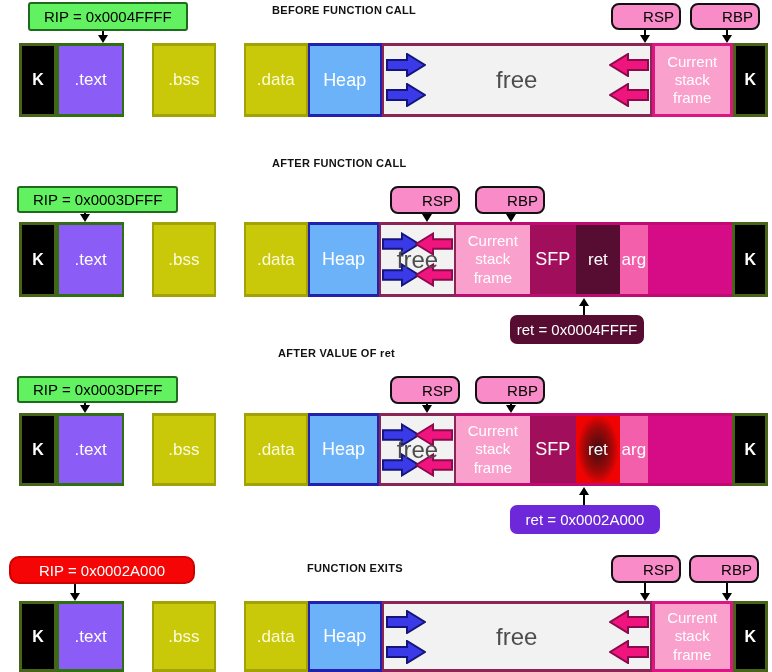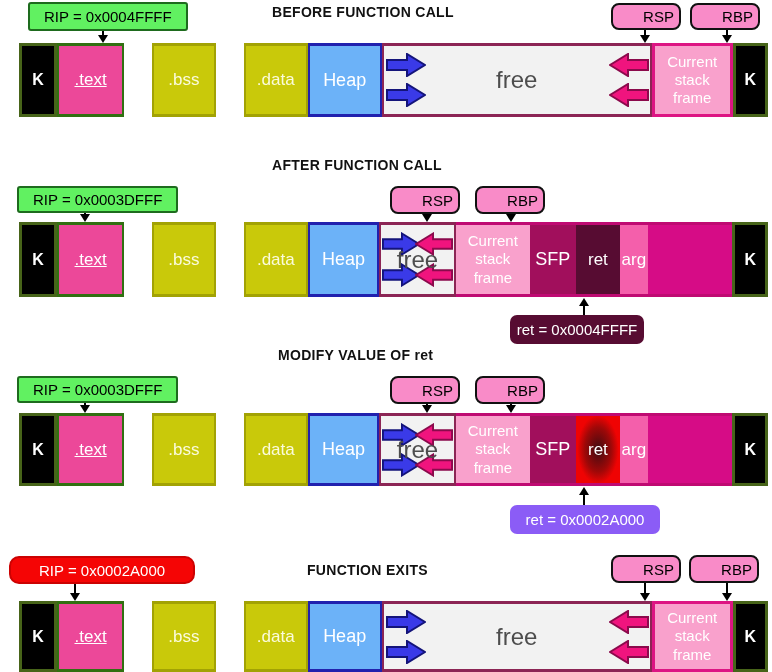--- a/index.html
+++ b/index.html
@@ -1,52 +1,52 @@
 <!DOCTYPE html>
 <html><head>
 <meta charset="utf-8">
 <style>
   html,body{margin:0;padding:0;}
   body{
     width:772px;height:672px;position:relative;overflow:hidden;background:#ffffff;
     font-family:"Liberation Sans", sans-serif;
   }
   .title{
-    position:absolute;font-size:14px;font-weight:bold;color:#111;letter-spacing:.3px;
+    position:absolute;font-size:11px;font-weight:bold;color:#111;letter-spacing:.3px;
     white-space:nowrap;
   }
   
   .tag{
     position:absolute;display:flex;align-items:center;justify-content:center;
     font-size:15px;white-space:nowrap;box-sizing:border-box;
   }
   .tag.rip-green{background:#61F161;border:2px solid #1E6B1E;border-radius:3px;color:#000;}
   .tag.rip-red{background:#F50505;border:2px solid #CC0202;border-radius:10px;color:#fff;}
   .tag.reg{background:#F98BC8;border:2px solid #111;border-radius:8px;color:#000;width:70px;padding-left:25px;}
   .tag.ret-dark{background:#570C32;border-radius:7px;color:#fff;}
-  .tag.ret-red{background:#8b5cf6;border-radius:7px;color:#fff;}
+  .tag.ret-red{background:#6d28d9;border-radius:7px;color:#fff;}
   
   .varrow{position:absolute;width:10px;}
   .varrow::before{content:'';position:absolute;left:4px;width:2px;background:#000;}
   .varrow.down::before{top:0;height:calc(var(--h) - 7px);}
   .varrow.down::after{content:'';position:absolute;left:0;top:calc(var(--h) - 8px);
     width:0;height:0;border-left:5px solid transparent;border-right:5px solid transparent;
     border-top:8px solid #000;}
   .varrow.up::before{top:7px;height:calc(var(--h) - 7px);}
   .varrow.up::after{content:'';position:absolute;left:0;top:0;
     width:0;height:0;border-left:5px solid transparent;border-right:5px solid transparent;
     border-bottom:8px solid #000;}
   
   .bar{position:absolute;left:19px;width:749px;display:flex;}
   .seg{
     box-sizing:border-box;display:flex;align-items:center;justify-content:center;
     color:#fff;font-size:17px;text-align:center;position:relative;
   }
   .seg.kseg{background:#000;border:3px solid #476419;font-weight:bold;font-size:16px;}
-  .seg.text{background:#ec4899;border:3px solid #317011;border-width:3px 2px;text-decoration:underline;}
+  .seg.text{background:#8b5cf6;border:3px solid #317011;border-width:3px 2px;}
   .seg.olive{background:#C9C90A;border:3px solid #A2A204;border-width:3px 2px;color:#FBFBDC;margin-left:28px;}
   .seg.heap{background:#6CB2F8;border:3px solid #2121AE;border-width:3px 2px;font-size:18px;}
   .seg.free{background:#F2F2F2;border:3px solid #8C2555;border-width:3px 2px;}
   .seg.free .free-text{color:#4D4D4D;font-size:24px;position:relative;z-index:2;}
   .seg.stack{background:#F9A1CC;border:3px solid #DD1583;font-size:15px;line-height:1.22;}
   .sg{border-top:3px solid #BF0A72;border-bottom:3px solid #BF0A72;}
   .sg.cur{background:#F9A1CC;font-size:15px;line-height:1.22;}
   .sg.sfp{background:#A10F5C;font-size:18px;}
   .sg.ret{background:#570C32;}
   .sg.ret.hot{background:radial-gradient(ellipse 55% 60% at center,#3F0C12 0%,#9E0808 55%,#EF0303 85%);}
@@ -127,21 +127,21 @@
   <div class="seg sg sfp" style="width:50px">SFP</div>
   <div class="seg sg ret" style="width:48px">ret</div>
   <div class="seg sg arg" style="width:30px">arg</div>
   <div class="seg sg prev" style="width:92px"></div>
   <div class="seg kseg" style="width:38px">K</div>
 </div>
 
 <div class="varrow up" style="left:579px;top:298px;--h:17px"></div>
 <div class="tag ret-dark" style="left:510px;top:315px;width:134px;height:29px">ret = 0x0004FFFF</div>
 
-<div class="title" style="left:278px;top:347px">MODIFY VALUE OF ret</div>
+<div class="title" style="left:278px;top:347px">AFTER VALUE OF ret</div>
 
 <div class="tag rip-green" style="left:17px;top:376px;height:27px;padding:0 14px">RIP = 0x0003DFFF</div>
 <div class="varrow down" style="left:80px;top:403px;--h:10px"></div>
 
 <div class="tag reg" style="left:390px;top:376px;height:28px">RSP</div>
 <div class="varrow down" style="left:422px;top:404px;--h:9px"></div>
 <div class="tag reg" style="left:475px;top:376px;height:28px">RBP</div>
 <div class="varrow down" style="left:506px;top:404px;--h:9px"></div>
 
 <div class="bar" style="top:413px;height:73px">

